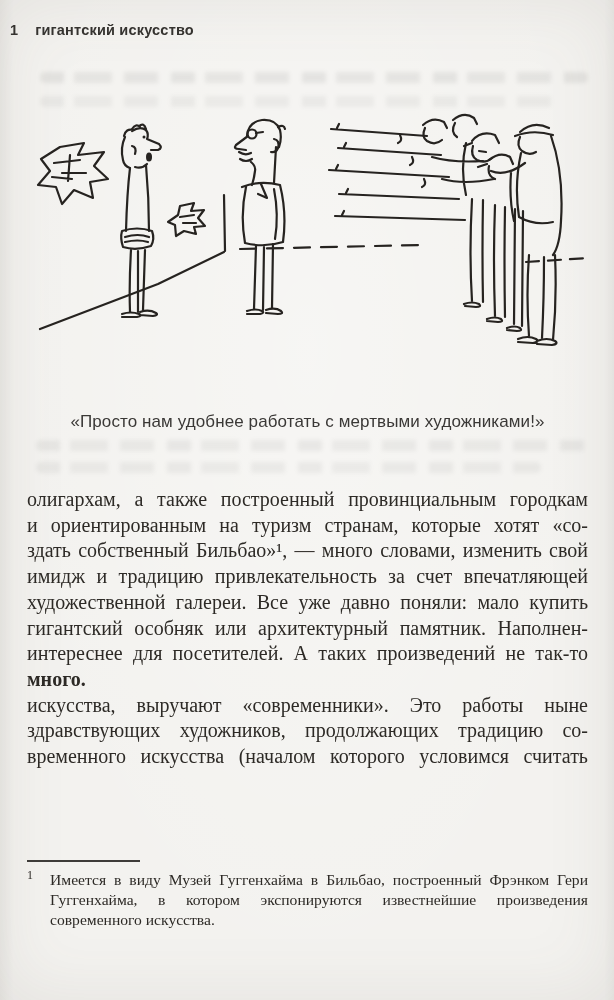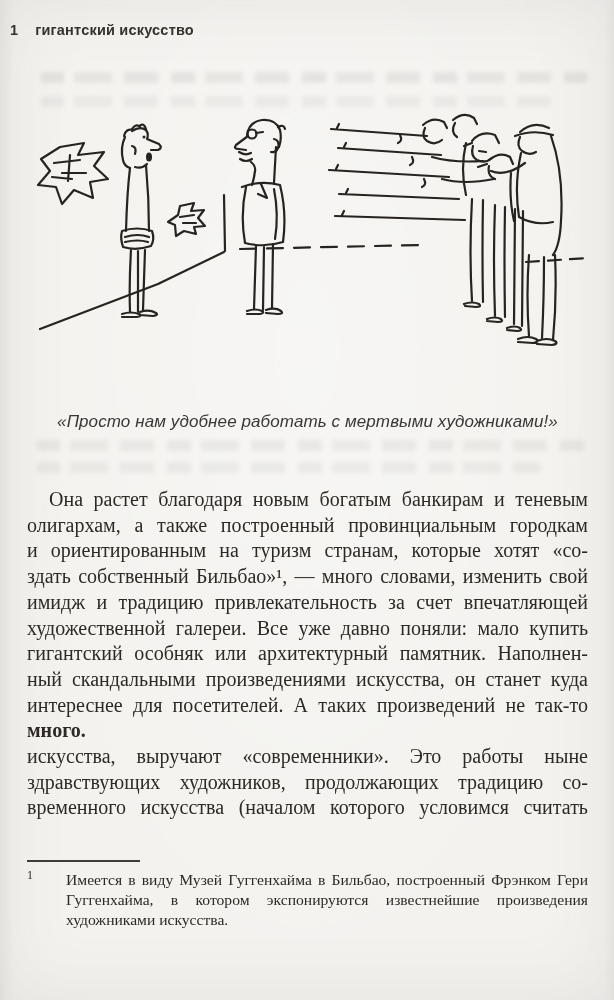--- a/index.html
+++ b/index.html
@@ -35,41 +35,41 @@
   .g2{top:96px;left:40px;width:520px;opacity:.11;}
   .g3{top:440px;left:36px;width:550px;opacity:.13;}
   .g4{top:462px;left:36px;width:505px;opacity:.12;}
   
   .figure{position:absolute;top:103px;left:28px;width:558px;height:300px;}
   .figure svg{width:100%;height:100%;}
   .figure path, .figure circle{stroke:#262320;stroke-width:2.2;fill:none;stroke-linecap:round;stroke-linejoin:round;}
   .figure .fill{fill:#262320;stroke:none;}
   .caption{
     position:absolute;top:412px;left:27px;width:561px;text-align:center;
-    font-family:"Liberation Sans", sans-serif;font-style:italic;font-size:17px;
+    font-family:"Liberation Sans", sans-serif;font-size:17px;
     color:#3a3836;letter-spacing:.1px;
   }
   
   .body-text{position:absolute;top:487px;left:27px;width:561px;color:#2d2a26;}
   .body-line{
     font-size:20px;line-height:25.7px;white-space:nowrap;
     text-align:justify;text-align-last:justify;
   }
   .body-line.end{text-align-last:left;font-weight:bold;}
   .body-line.indent{text-indent:22px;}
   
   .footnote-rule{position:absolute;top:860px;left:27px;width:113px;height:2px;background:#3e3c39;}
   .footnote{position:absolute;top:870px;left:27px;width:561px;color:#2d2a26;}
   .footnote-marker{
     position:absolute;left:0;top:-2px;font-size:12px;color:#2d2a26;
   }
   .footnote-lines{margin-left:23px;}
   .footnote-line{
     font-size:15.6px;line-height:20.1px;white-space:nowrap;
-    text-align:justify;text-align-last:justify;margin-left:16px;
+    text-align:justify;text-align-last:justify;
   }
   .footnote-line.end{text-align-last:left;}
 </style>
 </head>
 <body>
 
 <div class="page">
 
   <div class="header">
     <span>1</span>
@@ -147,39 +147,37 @@
         <path d="M497 60 Q478 74 463 68"></path>
         <path d="M501 152 Q498 192 501 233 M516 154 Q516 196 514 235 M527 152 Q529 196 525 237"></path>
         <path d="M490 236 q10 -4 18 0 q4 3 -3 4 l-15 -1 M509 238 q10 -4 18 0 q4 3 -3 4 l-15 -1"></path>
       </g>
     </svg>
   </div>
 
   <div class="caption">«Просто нам удобнее работать с мертвыми художниками!»</div>
 
   <div class="body-text">
-      <div class="body-line indent">Она растет благодаря новым богатым банкирам и теневым</div>
       <div class="body-line">олигархам, а также построенный провинциальным городкам</div>
       <div class="body-line">и ориентированным на туризм странам, которые хотят «со-</div>
       <div class="body-line">здать собственный Бильбао»¹, — много словами, изменить свой</div>
       <div class="body-line">имидж и традицию привлекательность за счет впечатляющей</div>
       <div class="body-line">художественной галереи. Все уже давно поняли: мало купить</div>
       <div class="body-line">гигантский особняк или архитектурный памятник. Наполнен-</div>
-      <div class="body-line">ный скандальными произведениями искусства, он станет куда</div>
       <div class="body-line">интереснее для посетителей. А таких произведений не так-то</div>
       <div class="body-line end">много.</div>
       <div class="body-line">искусства, выручают «современники». Это работы ныне</div>
       <div class="body-line">здравствующих художников, продолжающих традицию со-</div>
       <div class="body-line">временного искусства (началом которого условимся считать</div>
     </div>
 
   <div class="footnote-rule"></div>
 
   <div class="footnote">
     <sup class="footnote-marker">1</sup>
     <div class="footnote-lines">
         <div class="footnote-line">Имеется в виду Музей Гуггенхайма в Бильбао, построенный Фрэнком Гери</div>
         <div class="footnote-line">Гуггенхайма, в котором экспонируются известнейшие произведения</div>
-        <div class="footnote-line end">художниками искусства.</div>
+        <div class="footnote-line end">современного искусства.</div>
       </div>
   </div>
 
 </div>
 
 </body></html>

